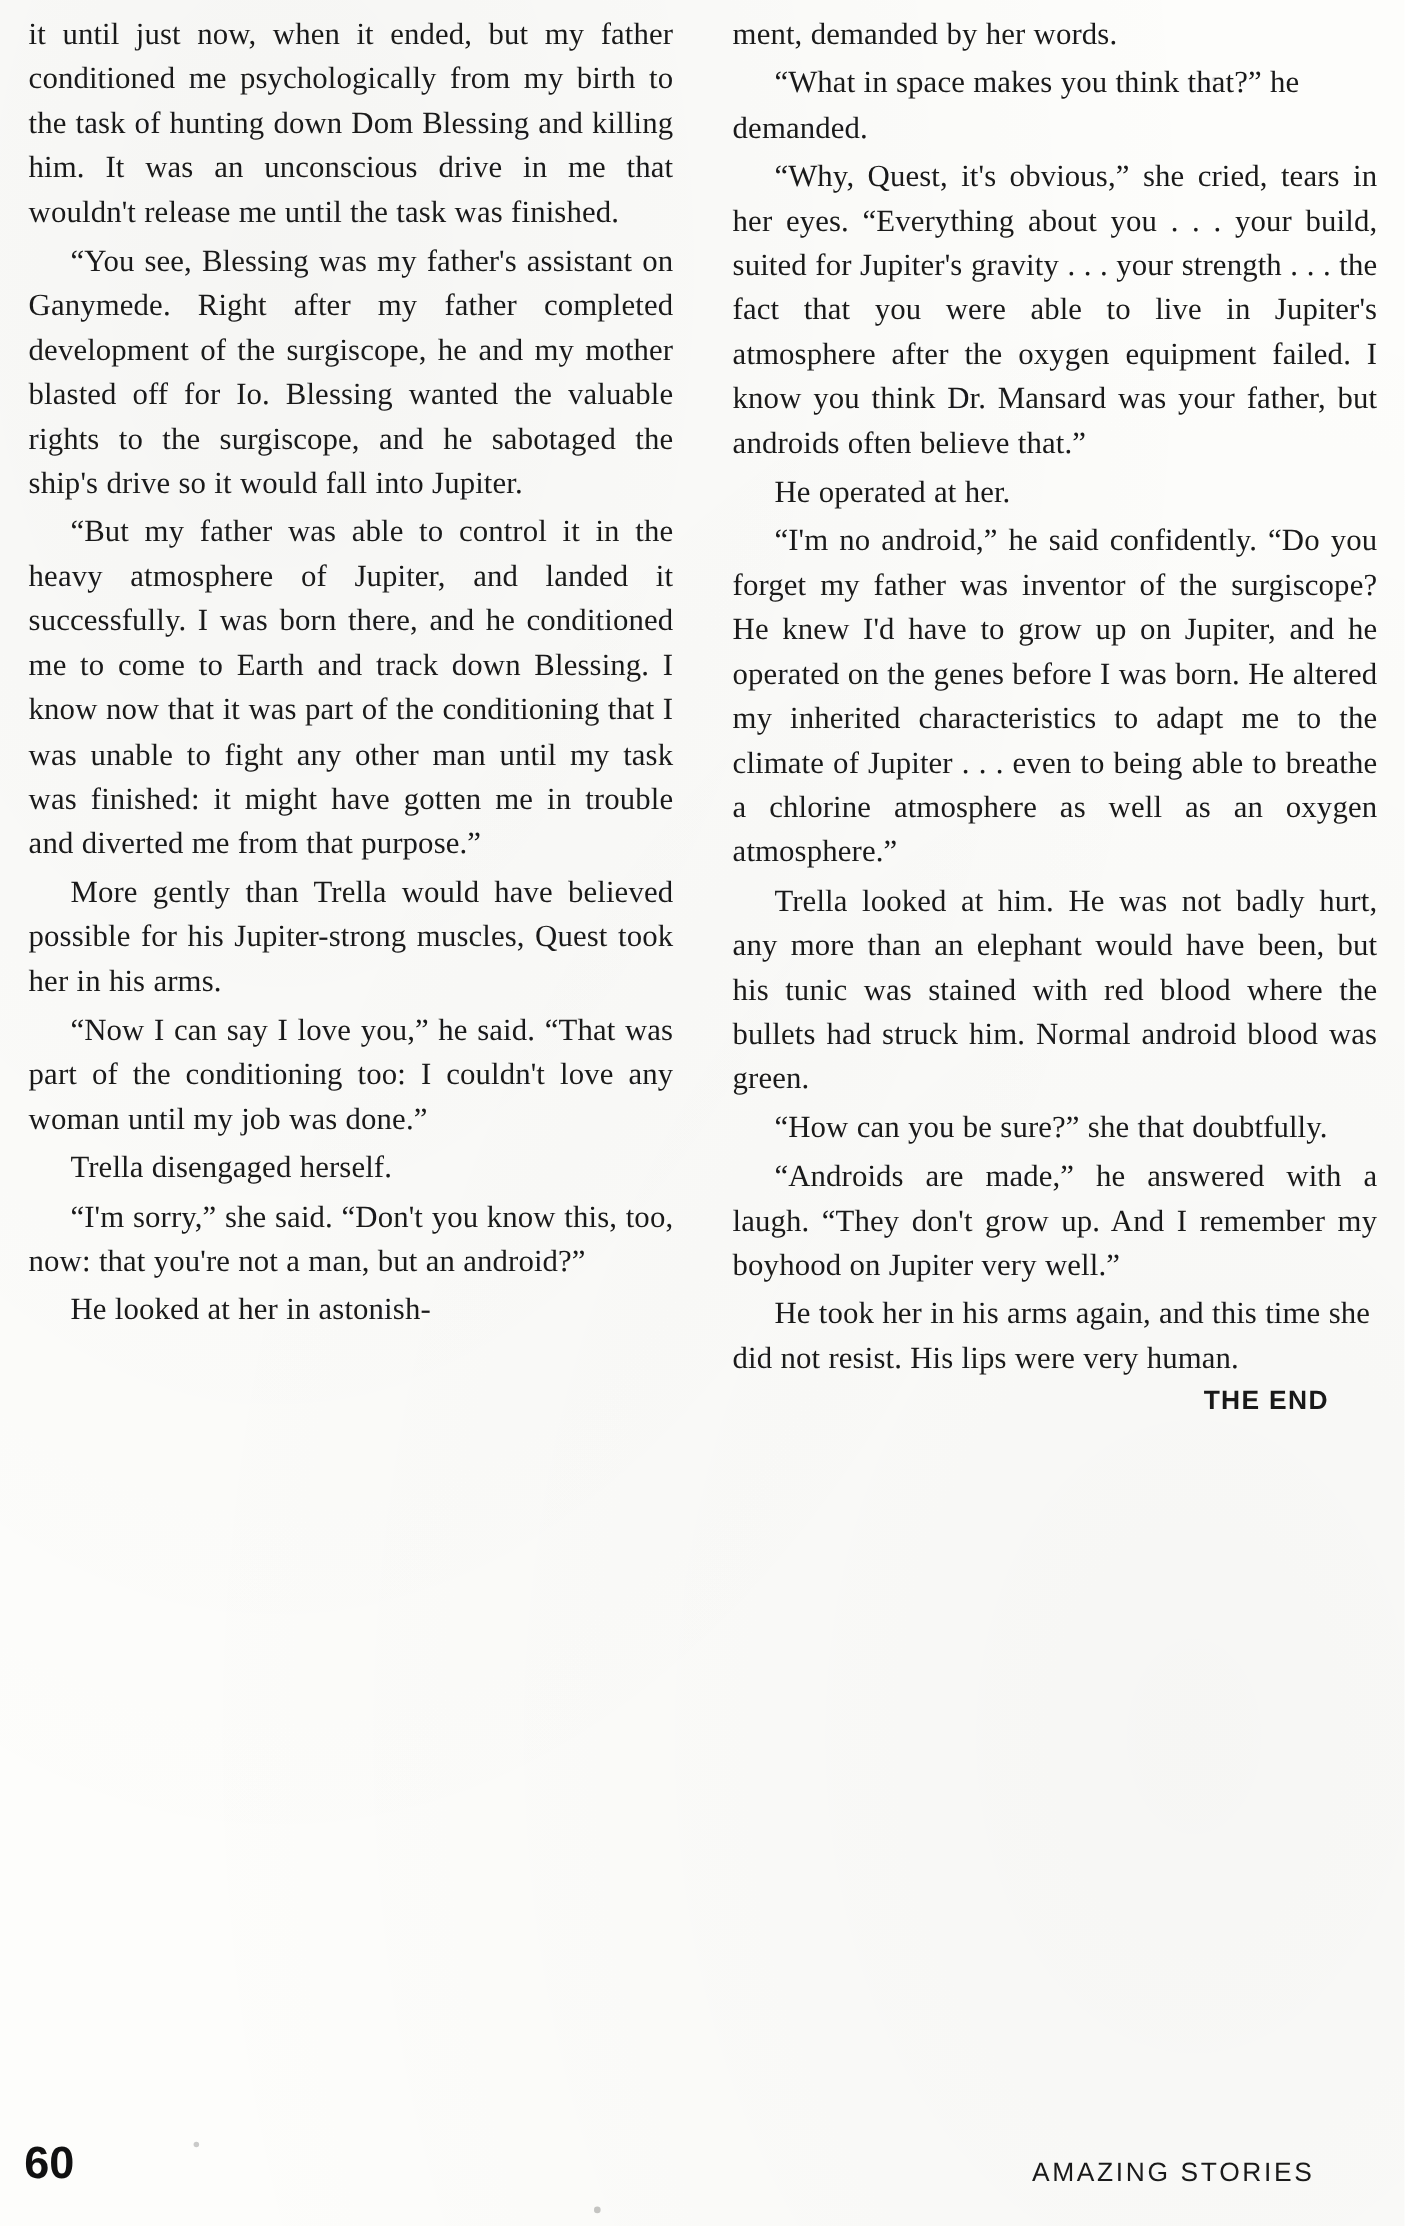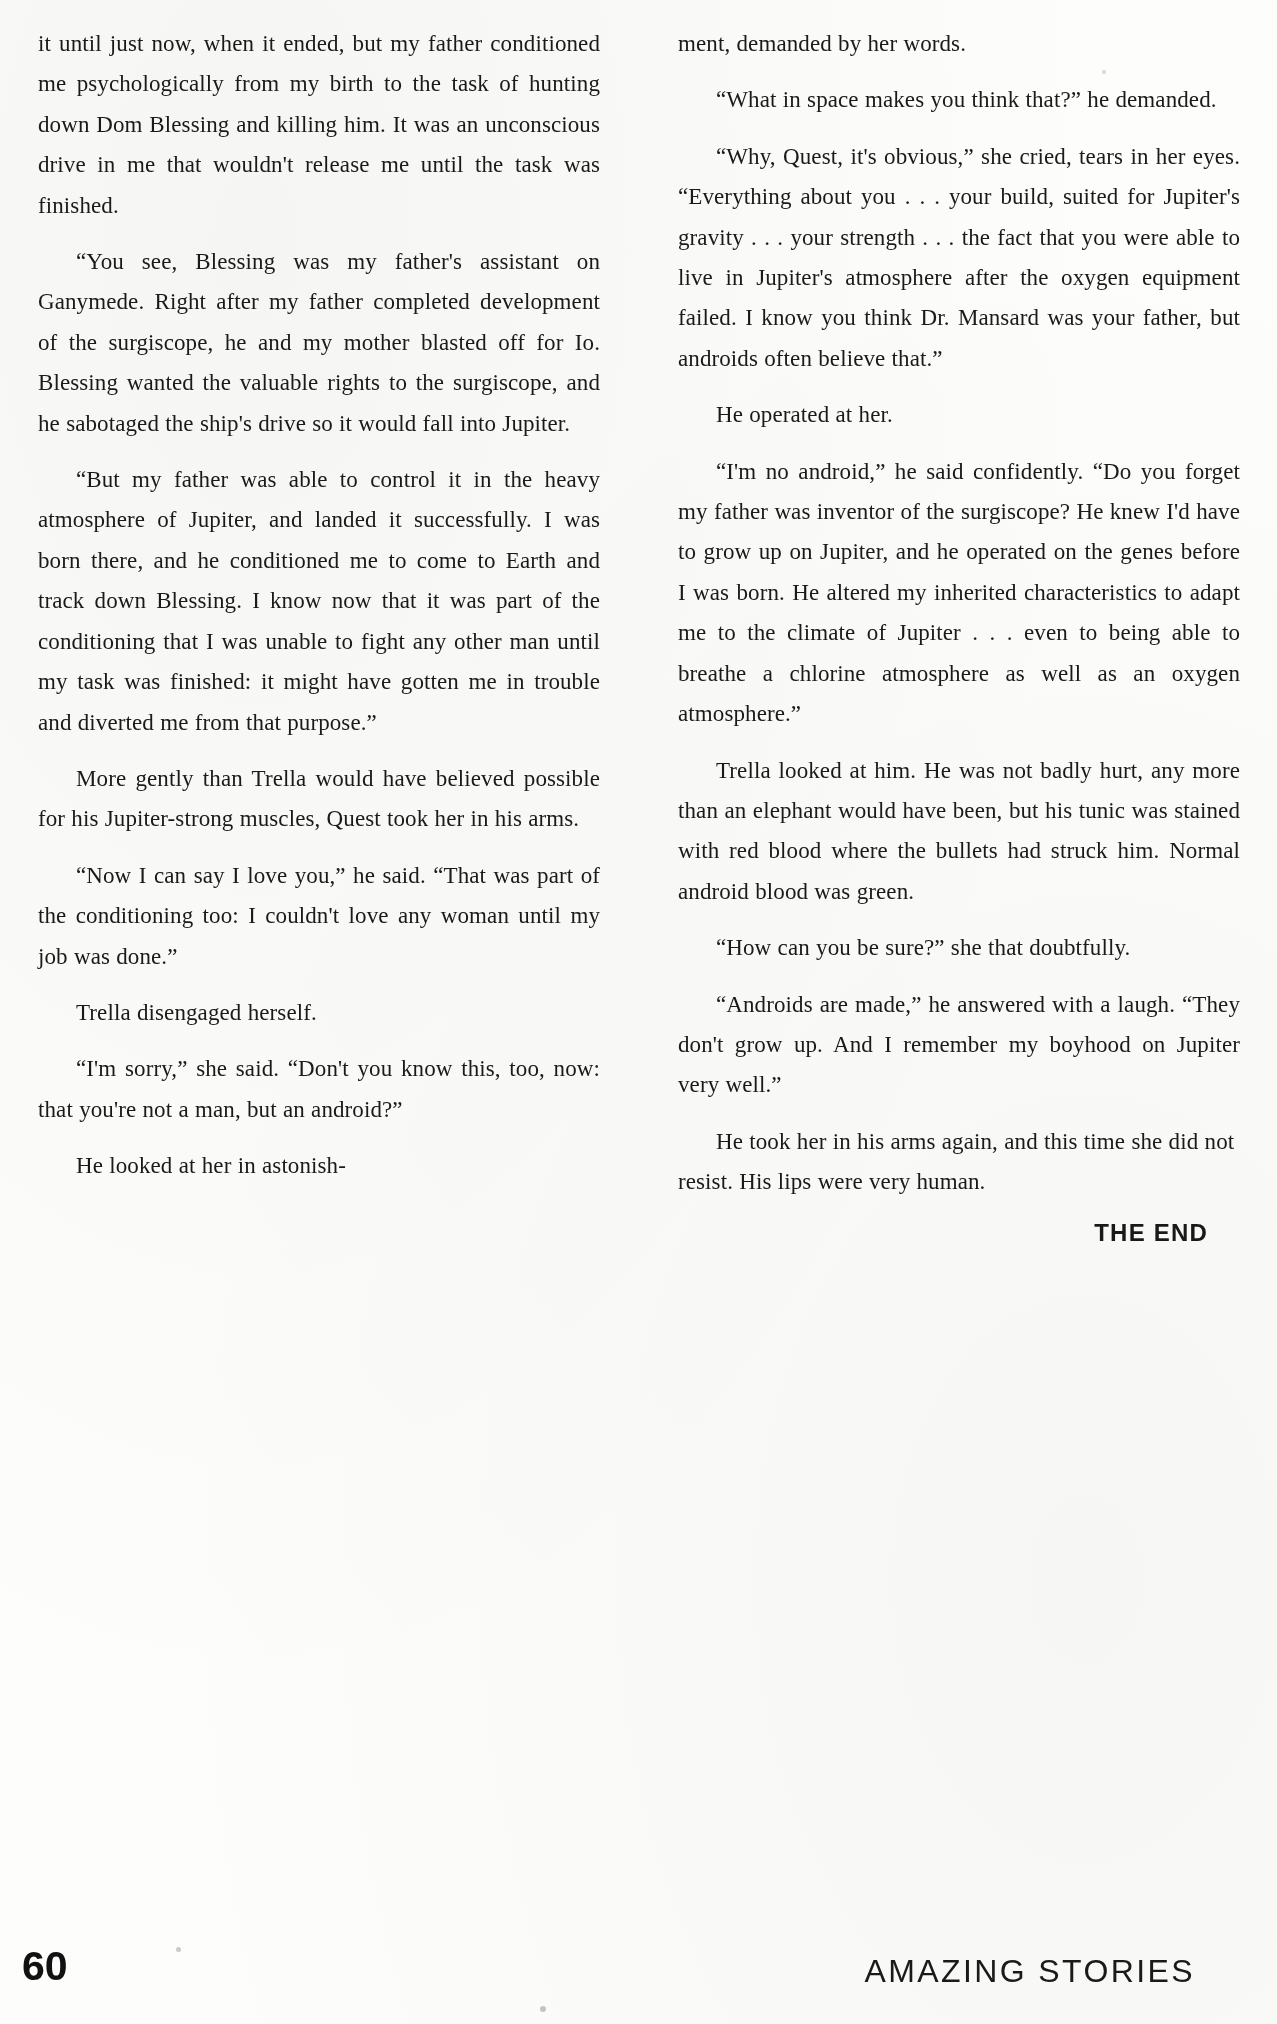--- a/index.html
+++ b/index.html
@@ -32,22 +32,22 @@
     left: 22px;
     top: 8px;
     width: 1234px;
     display: flex;
     gap: 46px;
   }
   .col {
     width: 594px;
   }
   p {
-    margin: 16px;
-    font-size: 23px;
+    margin: 4px;
+    font-size: 28px;
     line-height: 40.4px;
     text-align: justify;
     text-justify: inter-word;
     letter-spacing: 0.1px;
     word-spacing: 0.4px;
     font-family: Liberation Serif, serif;
     -webkit-font-smoothing: none;
   }
   p.ind {
     text-indent: 38px;
@@ -78,21 +78,21 @@
     font-family: "Liberation Sans", sans-serif;
     font-weight: bold;
     font-size: 41px;
     color: #111;
   }
   .magazine {
     position: absolute;
     right: 60px;
     bottom: 0;
     font-family: "Liberation Sans", sans-serif;
-    font-size: 32px;
+    font-size: 24px;
     letter-spacing: 2.4px;
     color: #1a1a1a;
   }
   
   .speck {
     position: absolute;
     background: rgba(30,30,30,0.5);
     border-radius: 50%;
   }
   .s1 { left: 176px; top: 1947px; width: 5px; height: 5px; opacity: .45; }

